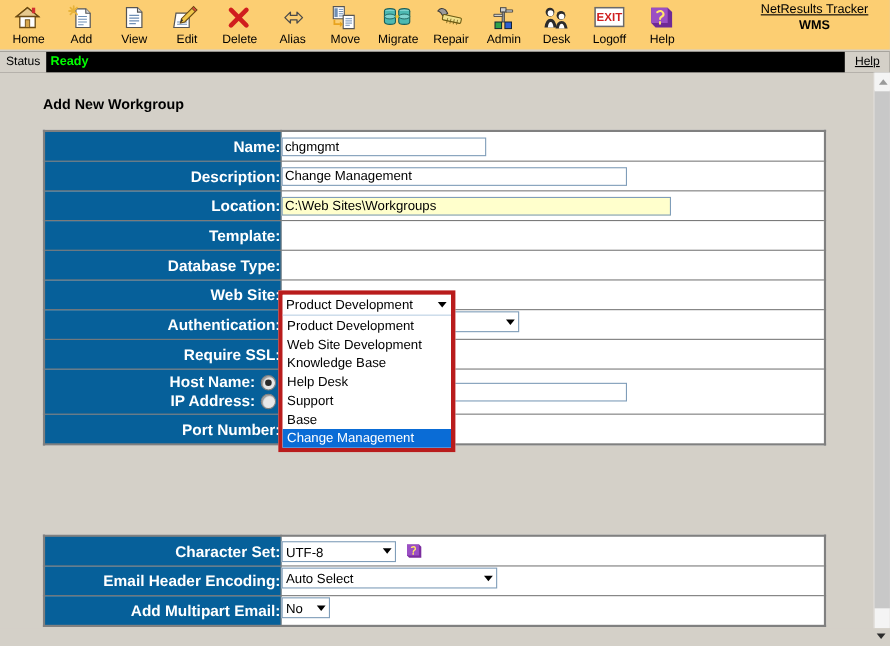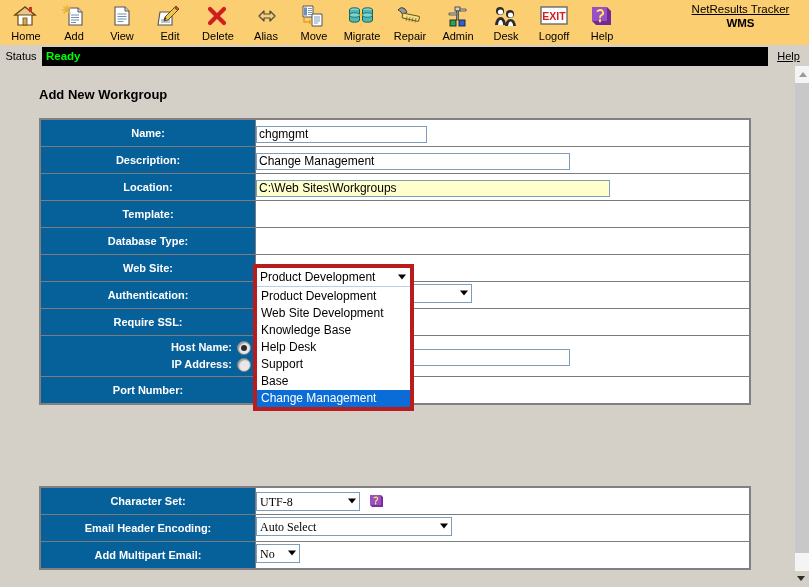--- a/index.html
+++ b/index.html
@@ -109,23 +109,23 @@
   }
   table.formtbl td {
     border: 1px solid #7b7b7b;
     padding: 0;
     height: 26px;
     vertical-align: middle;
   }
   td.lbl {
     background: #06609a;
     color: #ffffff;
-    font-size: 11px;
+    font-size: 14px;
     font-weight: bold;
-    text-align: center;
+    text-align: right;
     padding-right: 6px;
     width: 214px;
   }
   td.fld {
     background: #ffffff;
     padding-left: 4px;
   }
 
   
   .tin {
@@ -137,21 +137,21 @@
     height: 17px;
     line-height: 17px;
     padding: 0 2px;
     box-sizing: border-box;
     outline: none;
   }
   .tin.loc { background: #ffffcc; }
   .sel {
     border: 1px solid #7f9db9;
     background: #fff;
-    font-family: Liberation Serif, serif;
+    font-family: Liberation Sans, sans-serif;
     font-size: 12px;
     color: #000;
     height: 19px;
     box-sizing: border-box;
     position: relative;
     display: inline-block;
     cursor: pointer;
   }
   .sel .seltext {
     position: absolute; left: 3px; top: 1px;
@@ -462,21 +462,21 @@
 
   <div class="content">
 
     <div class="page-title">Add New Workgroup</div>
 
     <table class="formtbl" id="main-form" style="left:39px; top:52px; width:712px;">
       <tbody>
           <tr>
         <td class="lbl">Name:</td>
         <td class="fld">
-          <input class="tin" style="width: 171px;" type="text" value="chgmgmt">
+          <input class="tin" style="width: 186px;" type="text" value="chgmgmt">
         </td>
       </tr>
       <tr>
         <td class="lbl">Description:</td>
         <td class="fld">
           <input class="tin" style="width: 314px;" type="text" value="Change Management">
         </td>
       </tr>
       <tr>
         <td class="lbl">Location:</td>

